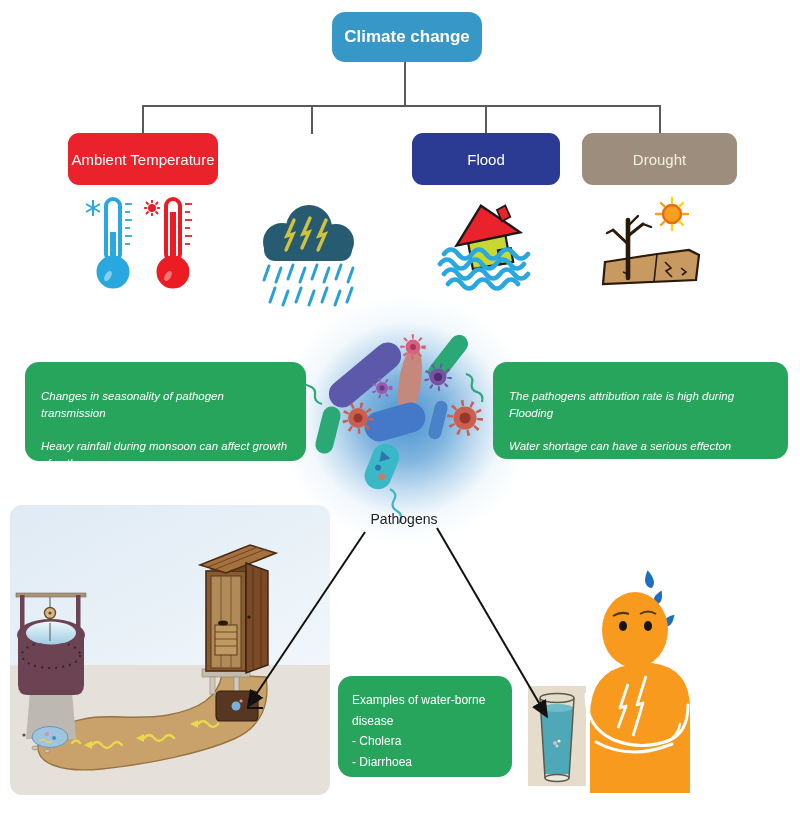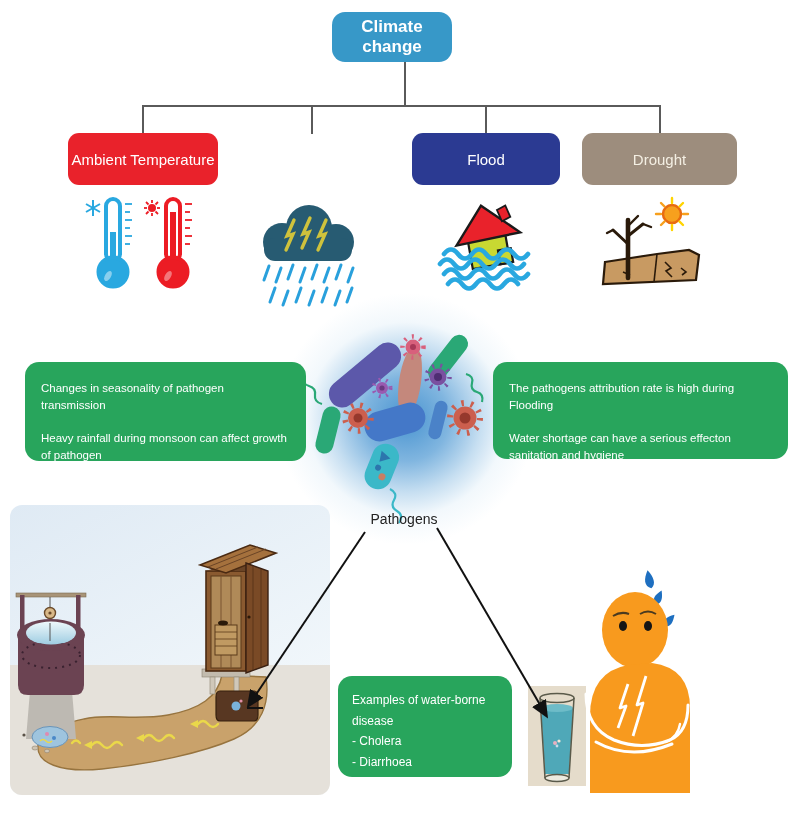--- a/index.html
+++ b/index.html
@@ -1,30 +1,30 @@
 <!DOCTYPE html>
 <html><head>
 <meta charset="utf-8">
 <style>
   html,body{margin:0;padding:0;background:#fff;}
   .stage{position:relative;width:800px;height:814px;background:#fff;overflow:hidden;
          font-family:"Liberation Sans",sans-serif;}
   .node{position:absolute;display:flex;align-items:center;justify-content:center;
         color:#fff;border-radius:11px;text-align:center;}
-  .root-node{left:332px;top:12px;width:120px;height:50px;background:#3798c8;
+  .root-node{left:332px;top:12px;width:150px;height:50px;background:#3798c8;
              font-size:17px;font-weight:bold;border-radius:13px;}
   .driver{top:133px;height:52px;font-size:15px;font-weight:400;}
   .d0{left:68px;width:150px;background:#e9222b;}
   .d1{left:238px;width:148px;background:#40509d;}
   .d2{left:412px;width:148px;background:#2b3a92;text-align:center;}
   .d3{left:582px;width:155px;background:#9d8d7d;color:#f4efe3;}
   .cline{position:absolute;background:#5a5a5a;}
   .info{position:absolute;background:#28a55c;color:#fff;border-radius:14px;
         font-size:11.5px;line-height:1.5;padding:15px 16px;box-sizing:border-box;}
-  .info p{margin:3px 0 15px 0;}
+  .info p{margin:11px 0 15px 0;font-style:italic;}
   .info p:last-child{margin-bottom:0;}
   .info-left{left:25px;top:362px;width:281px;height:99px;}
   .info-right{left:493px;top:362px;width:295px;height:97px;}
   .info-diseases{left:338px;top:676px;width:174px;height:101px;font-size:12px;padding:14px 14px;}
   .disease-line{line-height:1.72;}
   .glow{position:absolute;left:272px;top:288px;width:268px;height:262px;border-radius:50%;
         background:radial-gradient(closest-side,
           rgba(56,138,204,0.92) 0%, rgba(74,150,210,0.70) 32%,
           rgba(120,178,222,0.42) 56%, rgba(190,220,240,0.20) 74%,
           rgba(255,255,255,0) 96%);}

